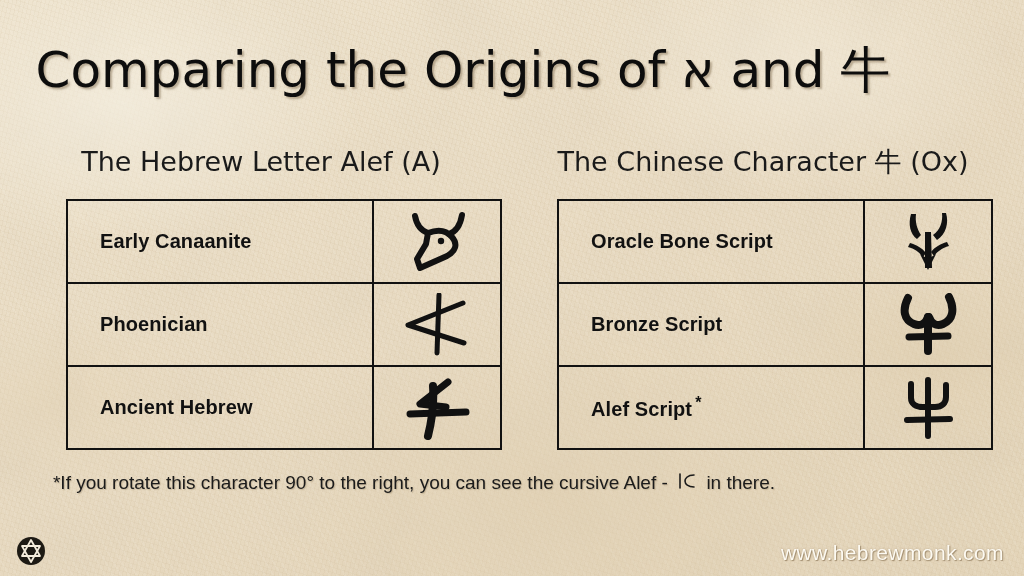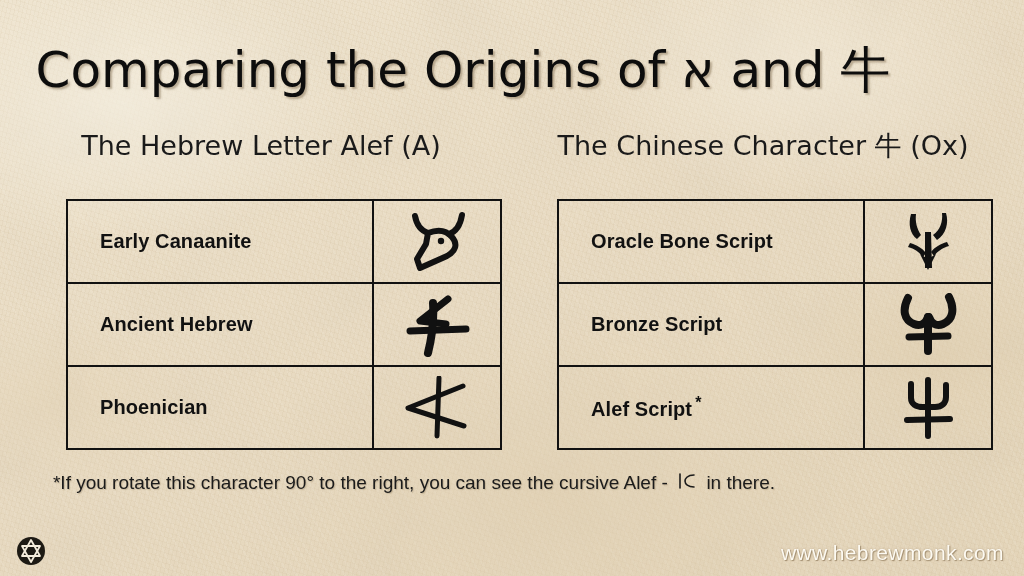--- a/index.html
+++ b/index.html
@@ -51,21 +51,21 @@
     color: #0d0d0d;
     letter-spacing: 0px;
     text-shadow: 2px 2px 2px rgba(120,100,70,0.45);
     white-space: nowrap;
   }
   .title .glyph { font-family: "DejaVu Sans", sans-serif; }
 
   
   .subtitle {
     position: absolute;
-    top: 129px;
+    top: 145px;
     font-size: 27px;
     line-height: 34px;
     color: #1a1a1a;
     font-weight: 400;
     text-align: center;
     white-space: nowrap;
   }
   .subtitle.left  { left: 26px;  width: 470px; }
   .subtitle.right { left: 528px; width: 470px; }
   .subtitle .glyph { font-family: "DejaVu Sans", sans-serif; }
@@ -192,38 +192,38 @@
           <g fill="none" stroke="#111111" stroke-width="6" stroke-linecap="round" stroke-linejoin="round">
             <path d="M15 6 C 17 17, 22 21, 28 23"></path>
             <path d="M62 5 C 60 17, 55 22, 49 24"></path>
             <path d="M28 23 C 38 19, 46 20, 52 27 C 58 34, 56 41, 47 46 L 20 58 L 17 49 L 26 34 Z"></path>
           </g>
           <circle cx="41" cy="31" r="3.2" fill="#111111"></circle>
         </svg>
       </td>
     </tr>
     <tr>
+      <td class="label">Phoenician</td>
+      <td class="glyph-cell">
+        <svg width="74" height="64" viewBox="0 0 74 64">
+          <g fill="none" stroke="#111111" stroke-width="5" stroke-linecap="round" stroke-linejoin="round">
+            <path d="M63 10 L 8 32 L 64 50"></path>
+            <path d="M39 2 L 37 60"></path>
+          </g>
+        </svg>
+      </td>
+    </tr>
+    <tr>
       <td class="label">Ancient Hebrew</td>
       <td class="glyph-cell">
         <svg width="74" height="64" viewBox="0 0 74 64">
           <g fill="none" stroke="#111111" stroke-linecap="round" stroke-linejoin="round">
             <path d="M48 6 L 20 28 L 46 31" stroke-width="7"></path>
             <path d="M10 38 L 66 36" stroke-width="7"></path>
             <path d="M33 10 C 34 26, 32 44, 28 60" stroke-width="8"></path>
-          </g>
-        </svg>
-      </td>
-    </tr>
-    <tr>
-      <td class="label">Phoenician</td>
-      <td class="glyph-cell">
-        <svg width="74" height="64" viewBox="0 0 74 64">
-          <g fill="none" stroke="#111111" stroke-width="5" stroke-linecap="round" stroke-linejoin="round">
-            <path d="M63 10 L 8 32 L 64 50"></path>
-            <path d="M39 2 L 37 60"></path>
           </g>
         </svg>
       </td>
     </tr>
   </tbody>
     </table>
 
   <div class="subtitle right">
     <span class="glyph">The Chinese Character 牛 (Ox)</span>
   </div>

